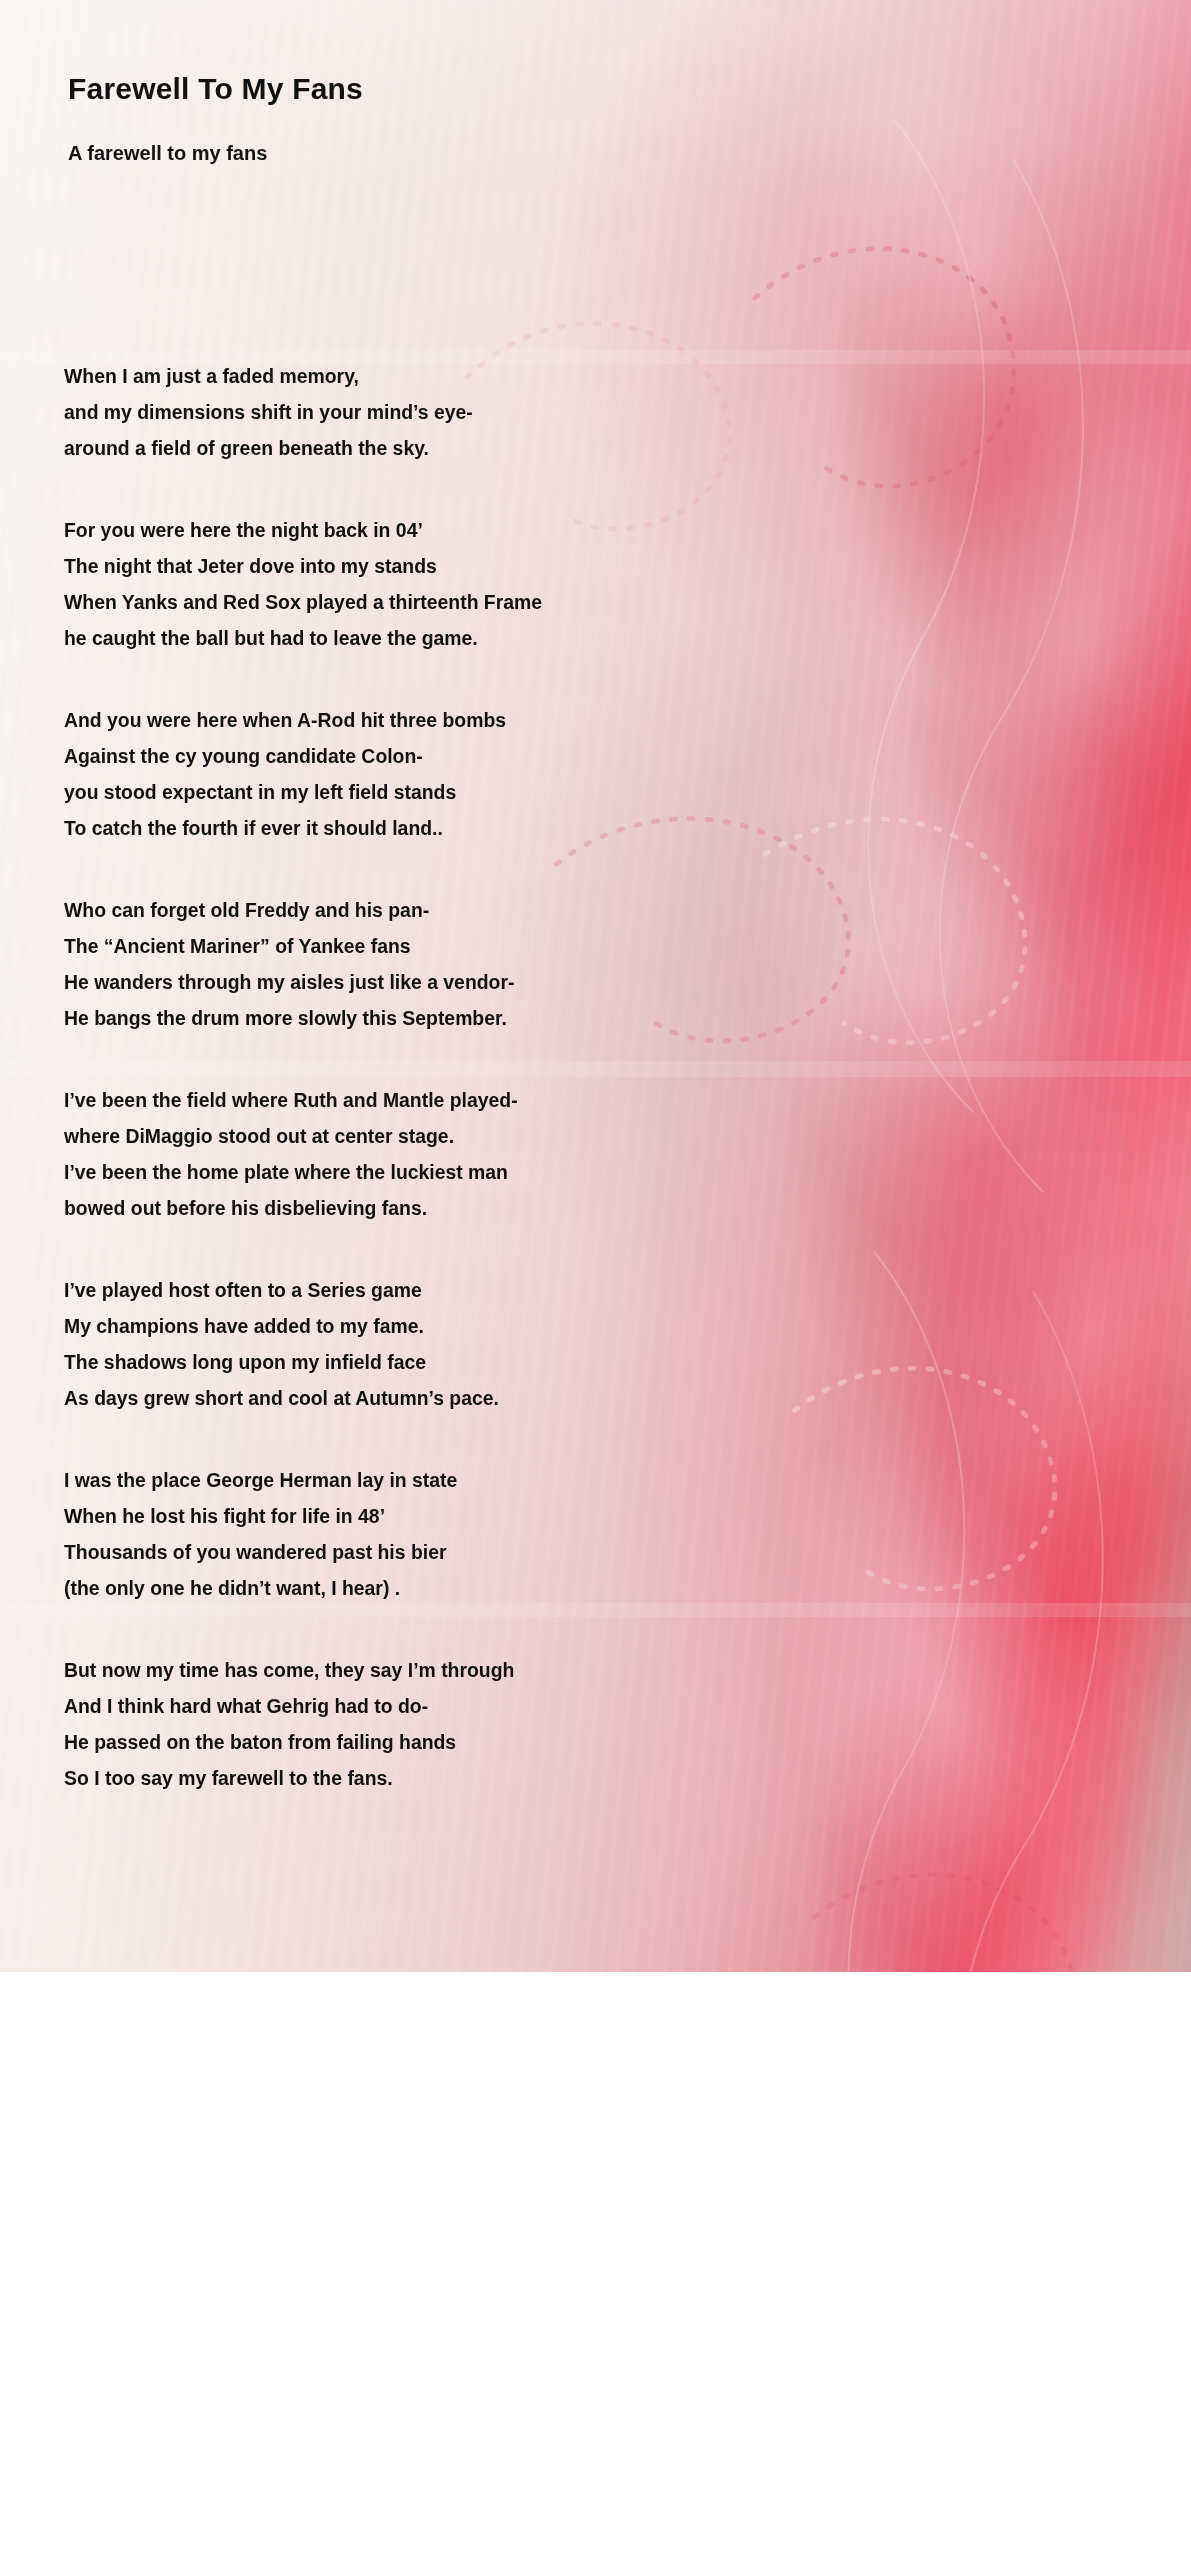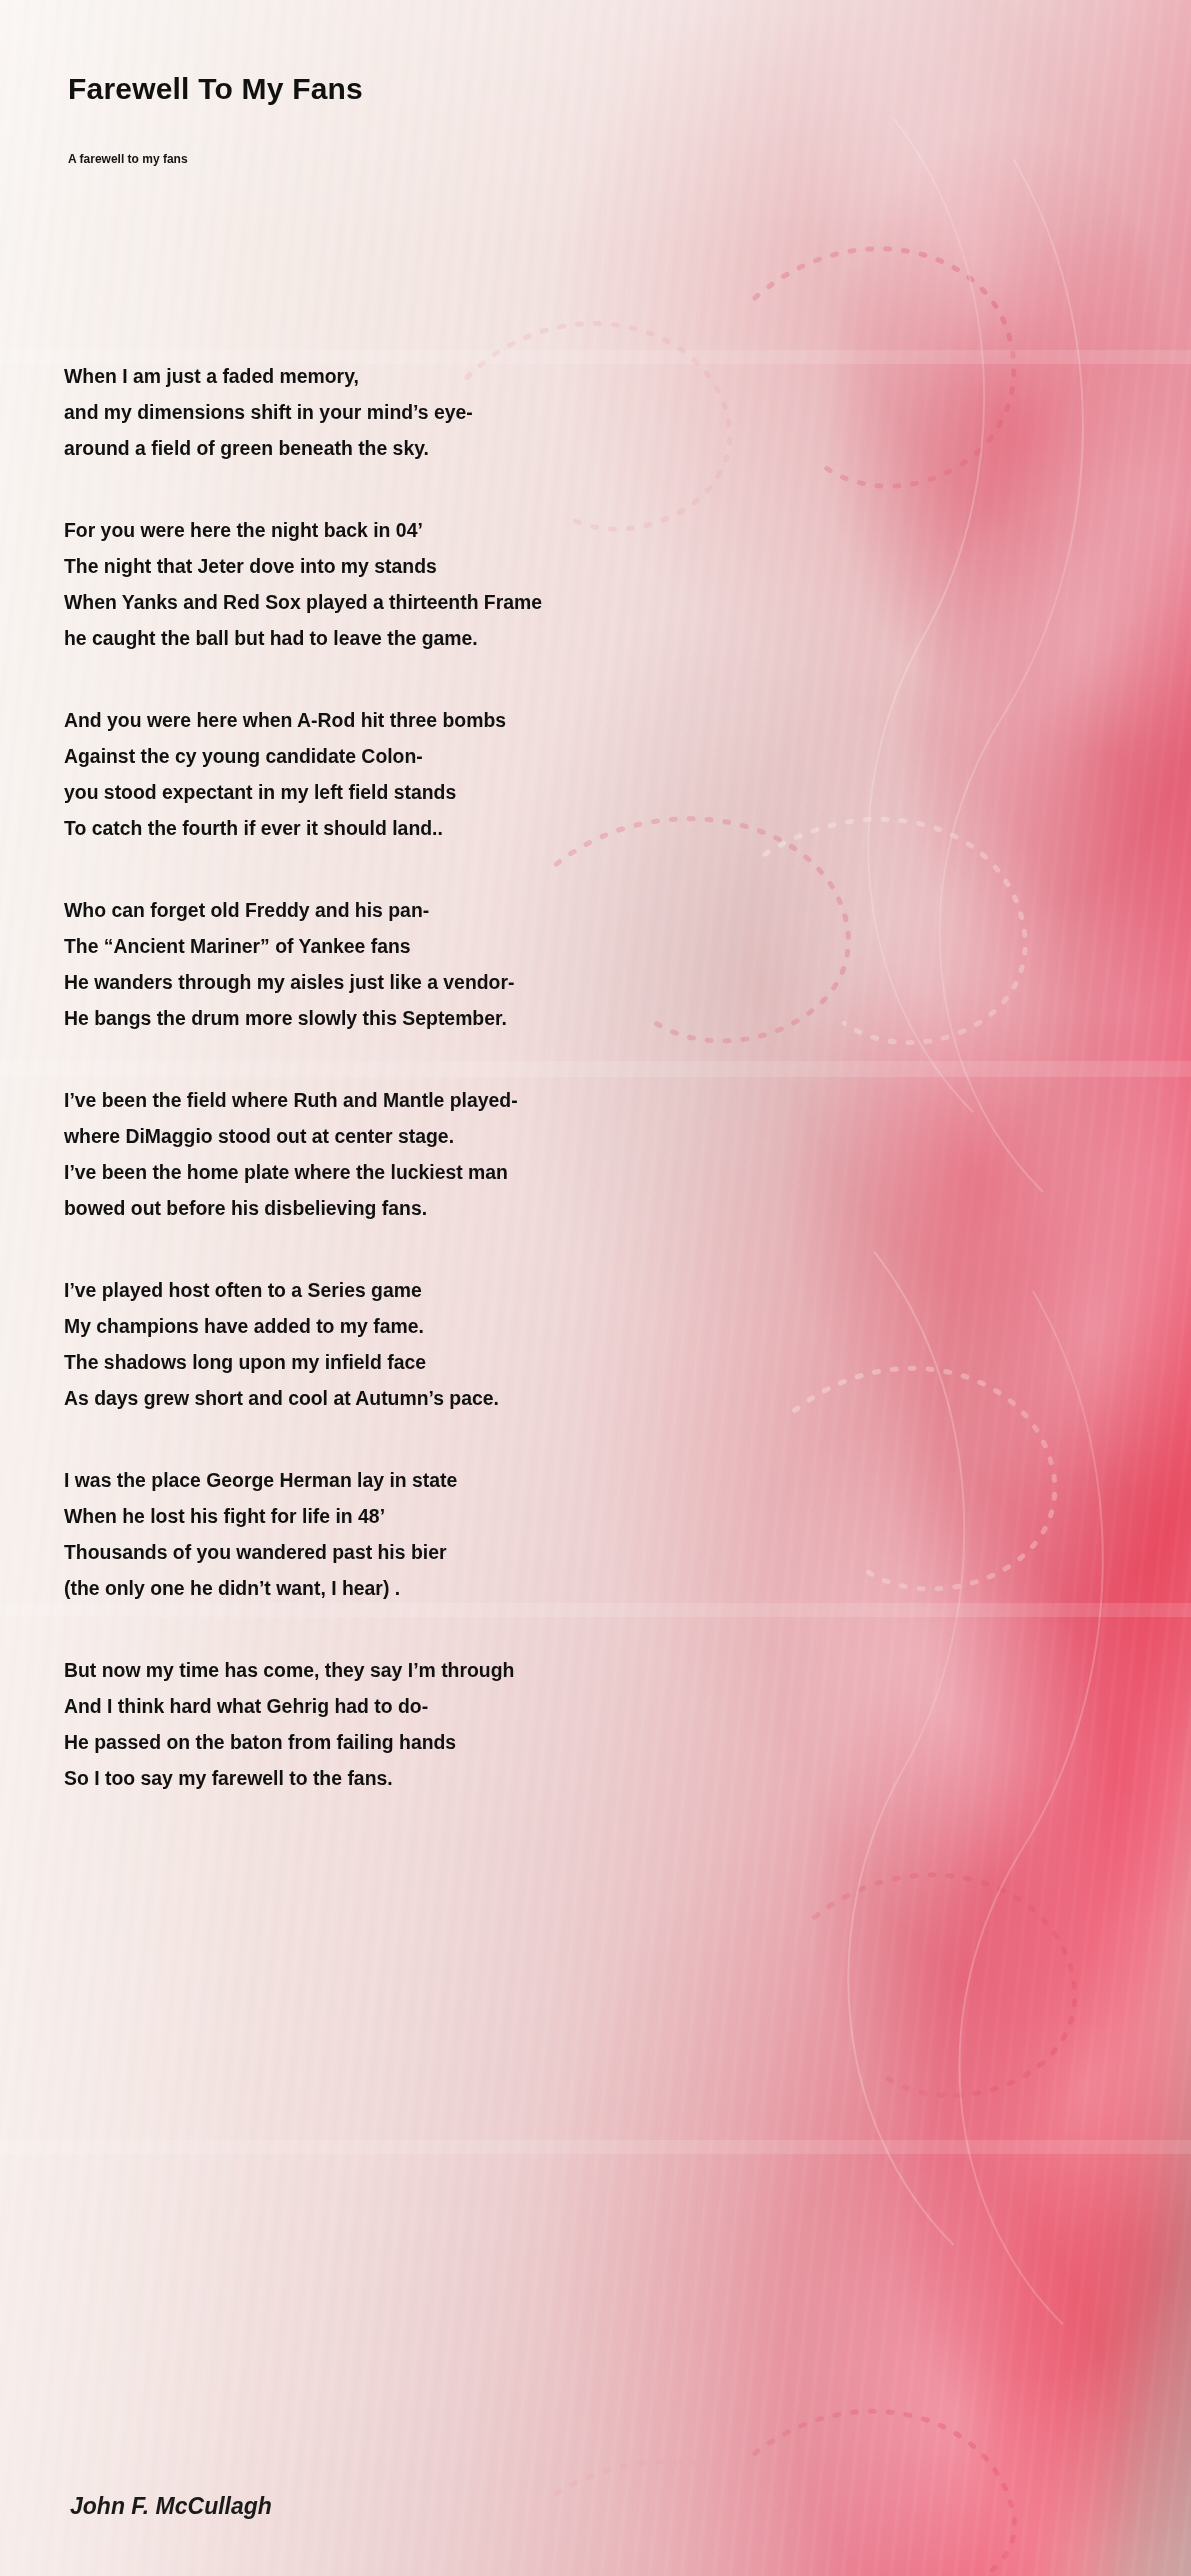--- a/index.html
+++ b/index.html
@@ -7,21 +7,21 @@
     margin: 0;
     padding: 0;
     background: #ffffff;
   }
   body {
     font-family: "Liberation Sans", sans-serif;
   }
   .page {
     position: relative;
     width: 1192px;
-    height: 2576px;
+    height: 1972px;
     overflow: hidden;
     background: #c2410c;
   }
 
   
   .bg-base {
     position: absolute;
     inset: 0;
     background:
       linear-gradient(100deg,
@@ -101,22 +101,22 @@
     left: 68px;
     top: 52px;
     font-size: 30px;
     font-weight: bold;
     color: #111111;
     letter-spacing: 0.2px;
   }
   .subtitle {
     position: absolute;
     left: 68px;
-    top: 152px;
-    font-size: 12px;
+    top: 142px;
+    font-size: 20px;
     font-weight: bold;
     color: #141414;
   }
   .poem {
     position: absolute;
     left: 64px;
     top: 358px;
     width: 814px;
   }
   .stanza {

